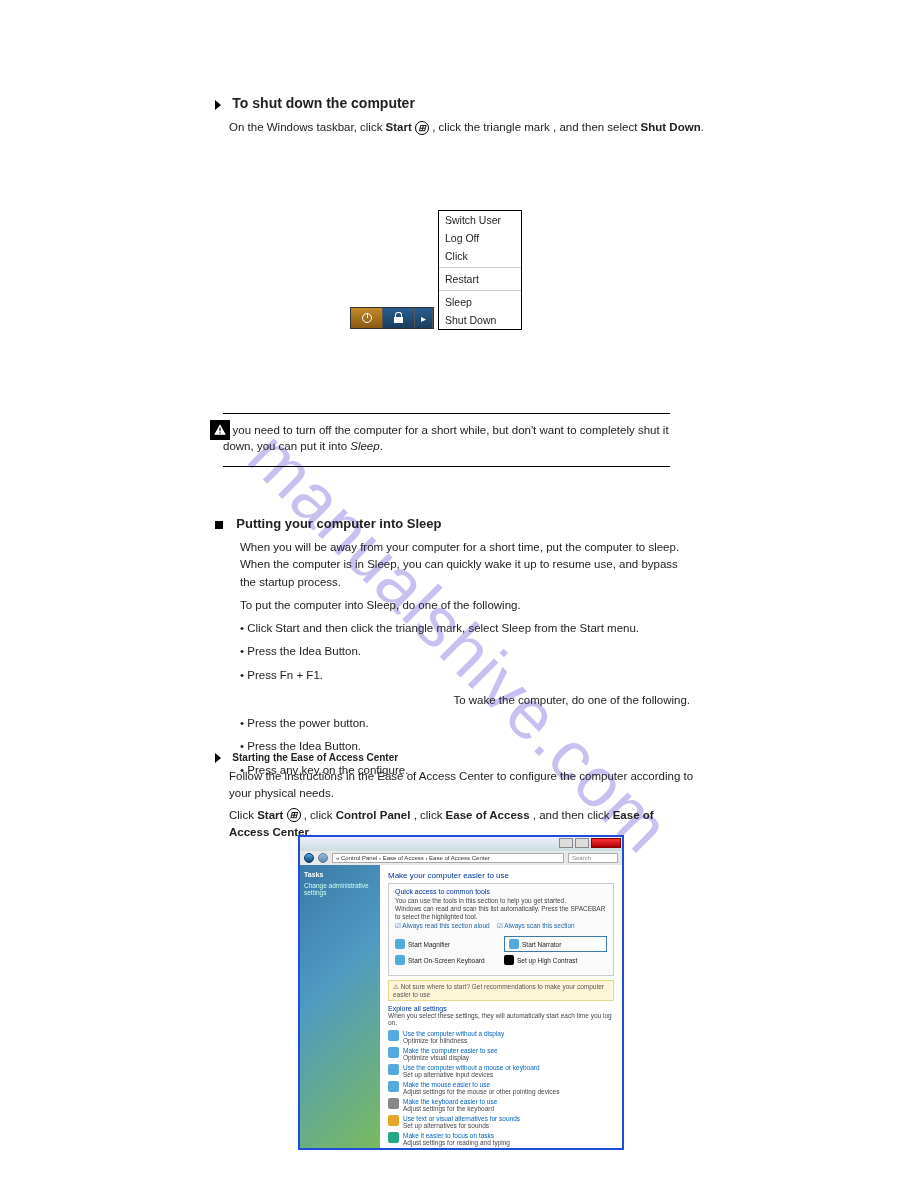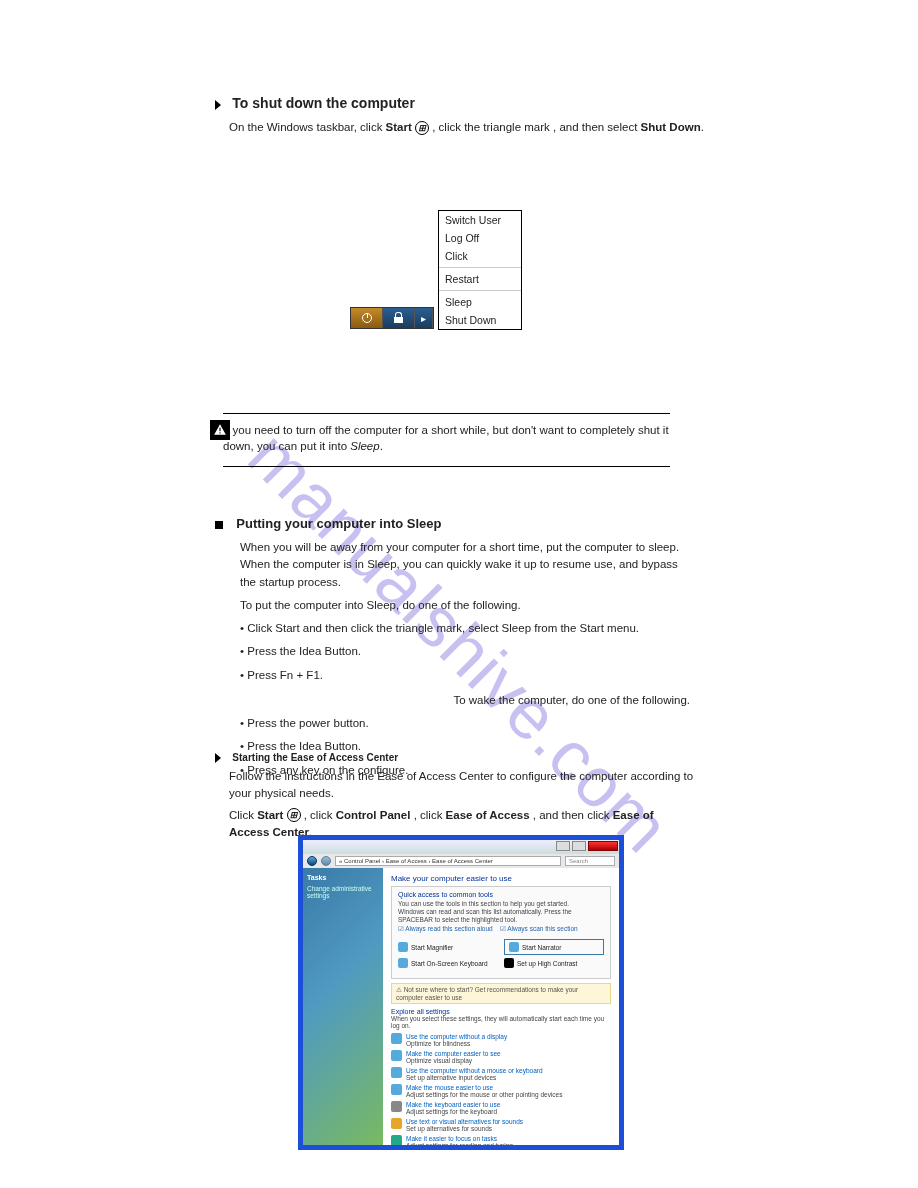--- a/index.html
+++ b/index.html
@@ -40,21 +40,21 @@
   .caution-box { margin-left:13px; border-top:1px solid #000; border-bottom:1px solid #000; padding:8px 0 12px 0; font-size:11.5px; line-height:1.4; }
 
   .sect2 { position:absolute; left:240px; top:490px; width:450px; }
   .sect2 p { font-size:11.5px; line-height:1.5; margin-bottom:6px; }
   .sect2 .item-line { text-indent:-14px; padding-left:14px; }
 
   .sect3 { position:absolute; left:215px; top:750px; width:480px; }
   .sect3 p { font-size:11.5px; line-height:1.5; margin:4px 0 4px 14px; }
 
   
-  .eoa { position:absolute; left:298px; top:835px; width:326px; height:315px; border:5px solid #1d4ed8; background:#f7f7f5; font-size:7.5px; overflow:hidden; }
+  .eoa { position:absolute; left:298px; top:835px; width:326px; height:315px; border:2px solid #1d4ed8; background:#f7f7f5; font-size:7.5px; overflow:hidden; }
   .eoa-titlebar { height:14px; background:linear-gradient(#eef,#cdd); position:relative; }
   .eoa-titlebar .tbtn { position:absolute; right:1px; top:1px; width:30px; height:10px; background:linear-gradient(#f33,#a00); border:1px solid #800; }
   .eoa-titlebar .tbtn2 { position:absolute; right:33px; top:1px; width:14px; height:10px; background:#ddd; border:1px solid #888; }
   .eoa-titlebar .tbtn3 { position:absolute; right:49px; top:1px; width:14px; height:10px; background:#ddd; border:1px solid #888; }
   .eoa-nav { height:14px; background:#e8e8e8; display:flex; align-items:center; padding:0 4px; gap:4px; }
   .navcircle { width:10px; height:10px; border-radius:50%; background:linear-gradient(#5ad,#147); border:1px solid #036; }
   .navpath { flex:1; background:#fff; height:10px; border:1px solid #aaa; font-size:6px; padding:0 3px; line-height:9px; color:#333; display:flex; align-items:center; }
   .navsearch { width:50px; height:10px; background:#fff; border:1px solid #aaa; font-size:6px; padding:0 3px; color:#888; line-height:9px; }
   .eoa-body { display:flex; height:287px; }
   .eoa-side { width:80px; background:linear-gradient(135deg,#3a7aa8 0%,#4f9ac2 40%,#7bbb5c 100%); padding:6px 4px; color:#fff; }

